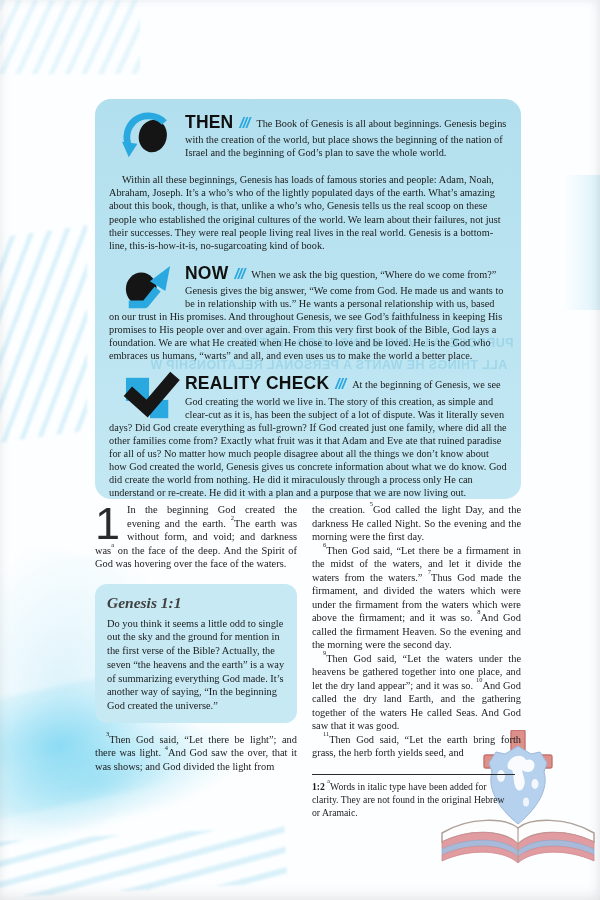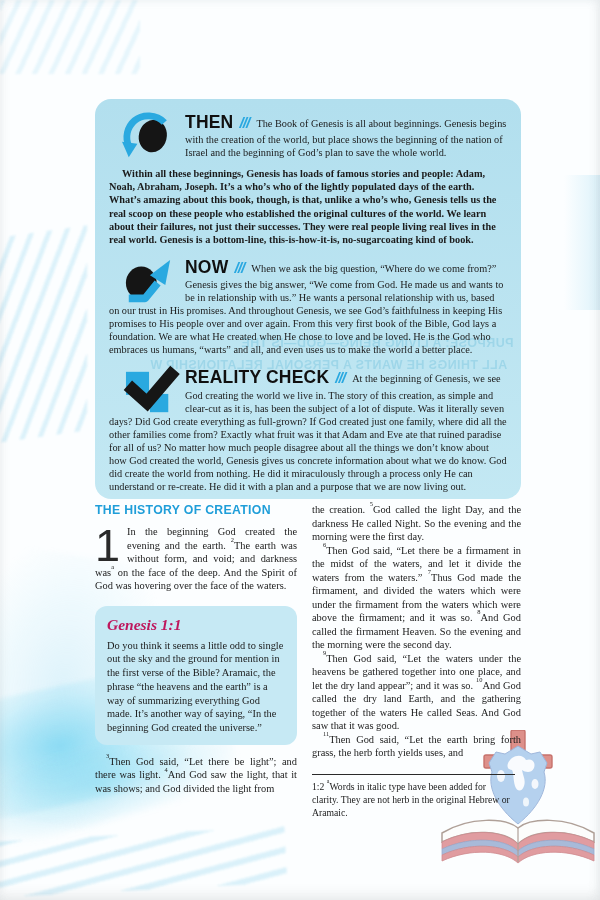--- a/index.html
+++ b/index.html
@@ -49,38 +49,38 @@
   .ghost-2{top:259px; right:14px;}
 
   .sec{position:relative; margin:0 0 10px; font-size:10.3px; line-height:1.27; z-index:2;}
   .sec-icon{float:left; width:54px; height:44px; margin:1px 10px 2px 12px; position:relative;}
   .sec-icon svg{position:absolute; left:0; top:0; overflow:visible;}
   .sec-body{margin:0;}
   .sec-title{font-family:"Liberation Sans",sans-serif; font-weight:700; font-size:17.5px;
     letter-spacing:.2px; color:#101010; margin-right:6px; vertical-align:-1px;margin-top:44px;}
   .slashes{font-family:"Liberation Sans",sans-serif; font-style:italic; font-weight:700;
     font-size:15.5px; color:#29a8e0; letter-spacing:-1px; margin-right:7px; vertical-align:-1px;}
-  .sec-p2{margin:8px 0 0; text-indent:13px;font-weight:bold;}
+  .sec-p2{margin:14px 0 0; text-indent:13px;}
   .rich .it, .it{}
-  .rich .b, .b{font-weight:400;}
+  .rich .b, .b{font-weight:700;}
   sup{font-size:.62em; line-height:0; position:relative; top:-.35em;}
 
   
   .scripture{position:absolute; left:95px; top:503px; width:426px; display:flex; gap:15px; z-index:2;}
   .col-left{width:202px; flex:none;}
   .col-right{flex:1; min-width:0;}
   .history-heading{margin:0 0 8px; font-family:"Liberation Sans",sans-serif; font-weight:700;
     font-size:12.3px; color:#1f9ed9; letter-spacing:.3px;}
   .vp{margin:0; font-size:10.4px; line-height:1.3; text-align:justify;}
   .vp.indent{text-indent:11px;}
   .dropcap{float:left; font-family:"Liberation Sans",sans-serif; font-weight:400;
     font-size:45px; line-height:.82; padding:3px 7px 0 0; color:#2a2a2a;}
   .callout{background:#c6e9f4; border-radius:12px; padding:10px 12px; margin:13px 0 10px;}
   .callout-title{margin:0 0 5px; font-family:"Liberation Serif",serif; font-style:italic;
-    font-weight:700; font-size:15.5px; color:#be185d;}
+    font-weight:700; font-size:15.5px; color:#404040;}
   .callout-body{margin:0; font-size:10.4px; line-height:1.32; text-align:left;}
   .footnote{margin-top:14px; border-top:1.6px solid #2a2a2a; padding-top:5px; width:97%;}
   .footnote p{margin:0; font-size:9.7px; line-height:1.35; text-align:left;}
 
   
   .logo{position:absolute; left:434px; top:730px; width:170px; height:150px; z-index:1; opacity:.88;}
 </style>
 </head>
 <body>
 
@@ -159,35 +159,34 @@
       </span>
       <p class="sec-body">
         <span class="sec-title">REALITY CHECK</span><span class="slashes">///</span><span class="rich"><span>At the beginning of Genesis, we see God creating the world we live in. The story of this creation, as simple and clear-cut as it is, has been the subject of a </span><span class="it">lot</span><span> of dispute. Was it literally seven days? Did God create everything as full-grown? If God created just one family, where did all the other families come from? Exactly what fruit was it that Adam and Eve ate that ruined paradise for all of us? No matter how much people disagree about all the things we </span><span class="it">don’t</span><span> know about how God created the world, Genesis gives us concrete information about what we </span><span class="it">do</span><span> know. God did create the world from nothing. He did it miraculously through a process only He can understand or re-create. He did it with a plan and a purpose that we are now living out.</span></span>
       </p>
     </section>
   </div>
 
   <div class="scripture">
 
     <div class="col-left">
-      <h3 class="history-heading">THE HISTORY OF CREATION</h3>
       <p class="vp">
         <span class="dropcap">1</span><span class="rich"><span>In the beginning God created the evening and the earth. </span><sup>2</sup><span>The earth was without form, and void; and darkness </span><span class="it">was</span><sup>a</sup><span> on the face of the deep. And the Spirit of God was hovering over the face of the waters.</span></span>
       </p>
       <div class="callout">
         <h4 class="callout-title">Genesis 1:1</h4>
-        <p class="callout-body">Do you think it seems a little odd to single out the sky and the ground for mention in the first verse of the Bible? Aramaic, the phrase “the heavens and the earth” is a way of summarizing everything God made. It’s another way of saying, “In the beginning God created the universe.”</p>
+        <p class="callout-body">Do you think it seems a little odd to single out the sky and the ground for mention in the first verse of the Bible? Actually, the seven “the heavens and the earth” is a way of summarizing everything God made. It’s another way of saying, “In the beginning God created the universe.”</p>
       </div>
-      <p class="vp indent rich"><sup>3</sup><span>Then God said, “Let there be light”; and there was light. </span><sup>4</sup><span>And God saw the light, that </span><span class="it">it was</span><span> shows; and God divided the light from</span></p>
+      <p class="vp indent rich"><sup>3</sup><span>Then God said, “Let there be light”; and there was light. </span><sup>4</sup><span>And God saw the over, that </span><span class="it">it was</span><span> shows; and God divided the light from</span></p>
     </div>
 
     <div class="col-right">
       <p class="vp rich"><span>the creation. </span><sup>5</sup><span>God called the light Day, and the darkness He called Night. So the evening and the morning were the first day.</span></p>
       <p class="vp indent rich"><sup>6</sup><span>Then God said, “Let there be a firmament in the midst of the waters, and let it divide the waters from the waters.” </span><sup>7</sup><span>Thus God made the firmament, and divided the waters which </span><span class="it">were</span><span> under the firmament from the waters which </span><span class="it">were</span><span> above the firmament; and it was so. </span><sup>8</sup><span>And God called the firmament Heaven. So the evening and the morning were the second day.</span></p>
       <p class="vp indent rich"><sup>9</sup><span>Then God said, “Let the waters under the heavens be gathered together into one place, and let the dry </span><span class="it">land</span><span> appear”; and it was so. </span><sup>10</sup><span>And God called the dry </span><span class="it">land</span><span> Earth, and the gathering together of the waters He called Seas. And God saw that </span><span class="it">it was</span><span> good.</span></p>
-      <p class="vp indent rich"><sup>11</sup><span>Then God said, “Let the earth bring forth grass, the herb </span><span class="it">forth</span><span> yields uses, </span><span class="it">and</span></p>
+      <p class="vp indent rich"><sup>11</sup><span>Then God said, “Let the earth bring forth grass, the herb </span><span class="it">forth</span><span> yields seed, </span><span class="it">and</span></p>
       <div class="footnote">
-        <p class="rich"><span class="b">1:2 </span><sup>a</sup><span>Words in italic type have been added for clarity. They are not herb in the original Hebrew or Aramaic.</span></p>
+        <p class="rich"><span class="b">1:2 </span><sup>a</sup><span>Words in italic type have been added for clarity. They are not found in the original Hebrew or Aramaic.</span></p>
       </div>
     </div>
 
   </div>
 </div>
 
 </body></html>

